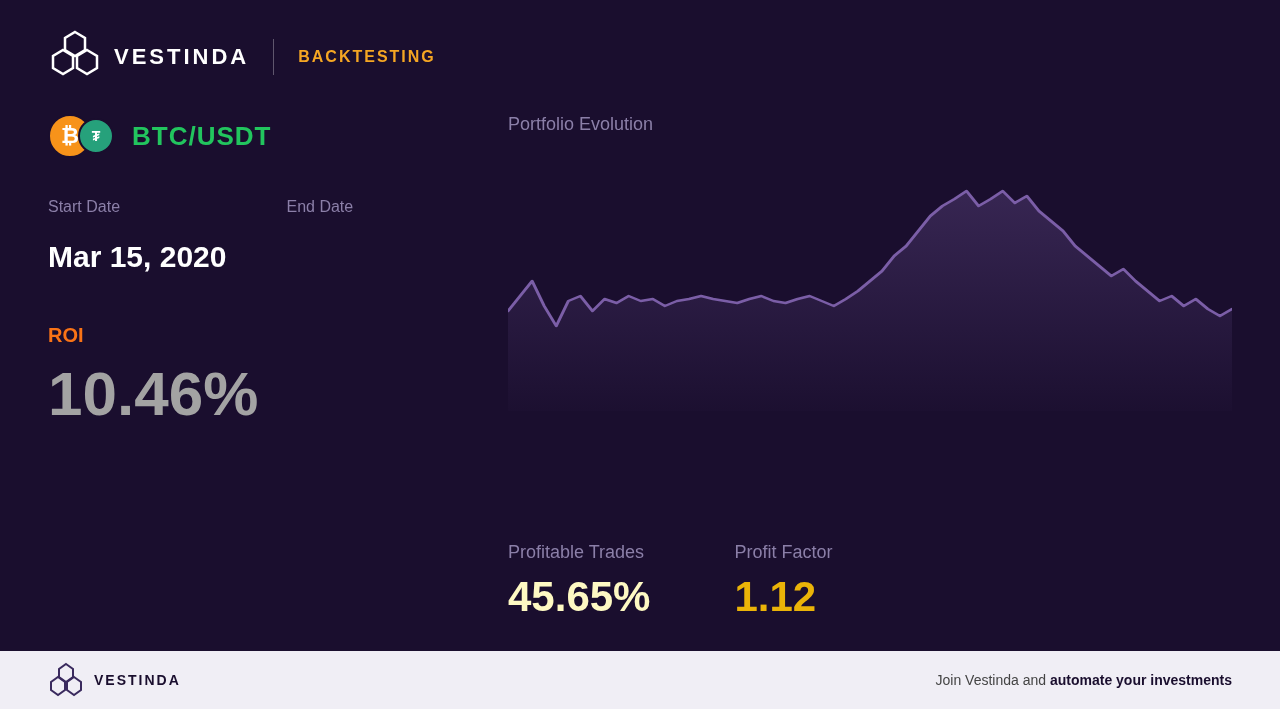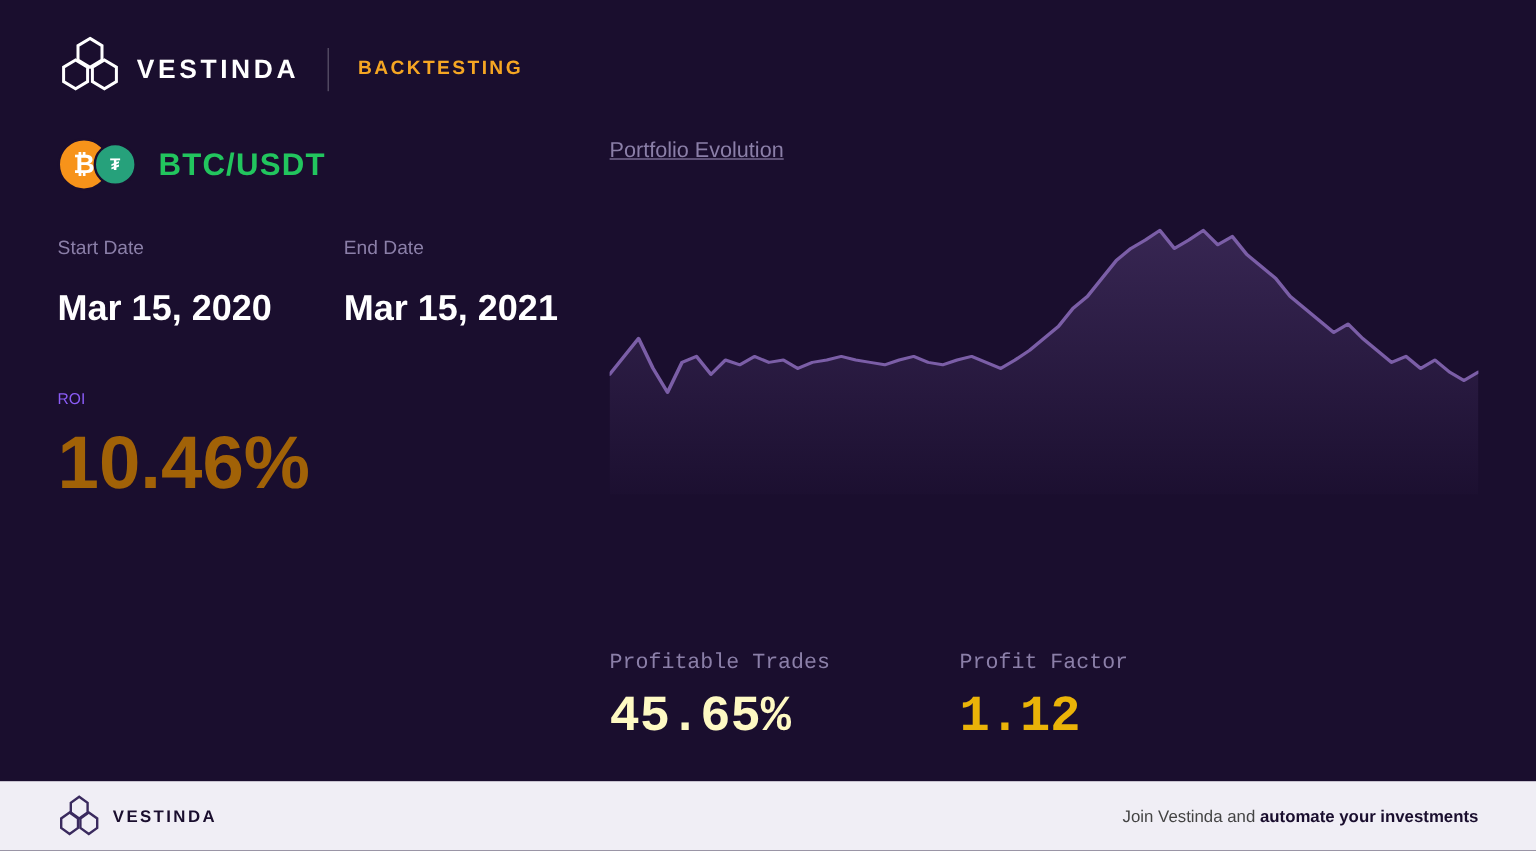--- a/index.html
+++ b/index.html
@@ -131,66 +131,64 @@
       font-weight: 400;
     }
     .date-value {
       font-size: 30px;
       font-weight: 700;
       color: #ffffff;
     }
 
     .roi-section {}
     .roi-label {
-      font-size: 13px;
-      color: #8b5cf6;
+      font-size: 20px;
+      color: #f97316;
       margin-bottom: 10px;
-      font-weight: 400;
+      font-weight: 700;
     }
     .roi-value {
       font-size: 62px;
       font-weight: 800;
-      color: #a16207;
+      color: #a3a3a3;
       line-height: 1;
       margin-top: 16px;
     }
 
     
     .right-panel {
       flex: 1;
       display: flex;
       flex-direction: column;
     }
 
     .chart-section {
       flex: 1;
       position: relative;
     }
     .chart-title {
       font-size: 18px;
       color: #8b7fa8;
       font-weight: 400;
       margin-bottom: 16px;
-      text-decoration: underline;
     }
     .chart-container {
       width: 100%;
       height: 260px;
       position: relative;
     }
     .chart-container svg {
       width: 100%;
       height: 100%;
     }
 
     .stats-row {
       display: flex;
-      gap: 108px;
+      gap: 84px;
       padding-bottom: 10px;
-      font-family: Liberation Mono, monospace;
     }
     .stat-group {}
     .stat-label {
       font-size: 18px;
       color: #8b7fa8;
       margin-bottom: 10px;
       font-weight: 400;
     }
     .stat-value {
       font-size: 42px;
@@ -262,21 +260,20 @@
       <span class="pair-name">BTC/USDT</span>
     </div>
 
     <div class="dates-row">
       <div class="date-group">
         <div class="date-label">Start Date</div>
         <div class="date-value">Mar 15, 2020</div>
       </div>
       <div class="date-group">
         <div class="date-label">End Date</div>
-        <div class="date-value">Mar 15, 2021</div>
       </div>
     </div>
 
     <div class="roi-section">
       <div class="roi-label">ROI</div>
       <div class="roi-value">10.46%</div>
     </div>
 
   </div>
 

